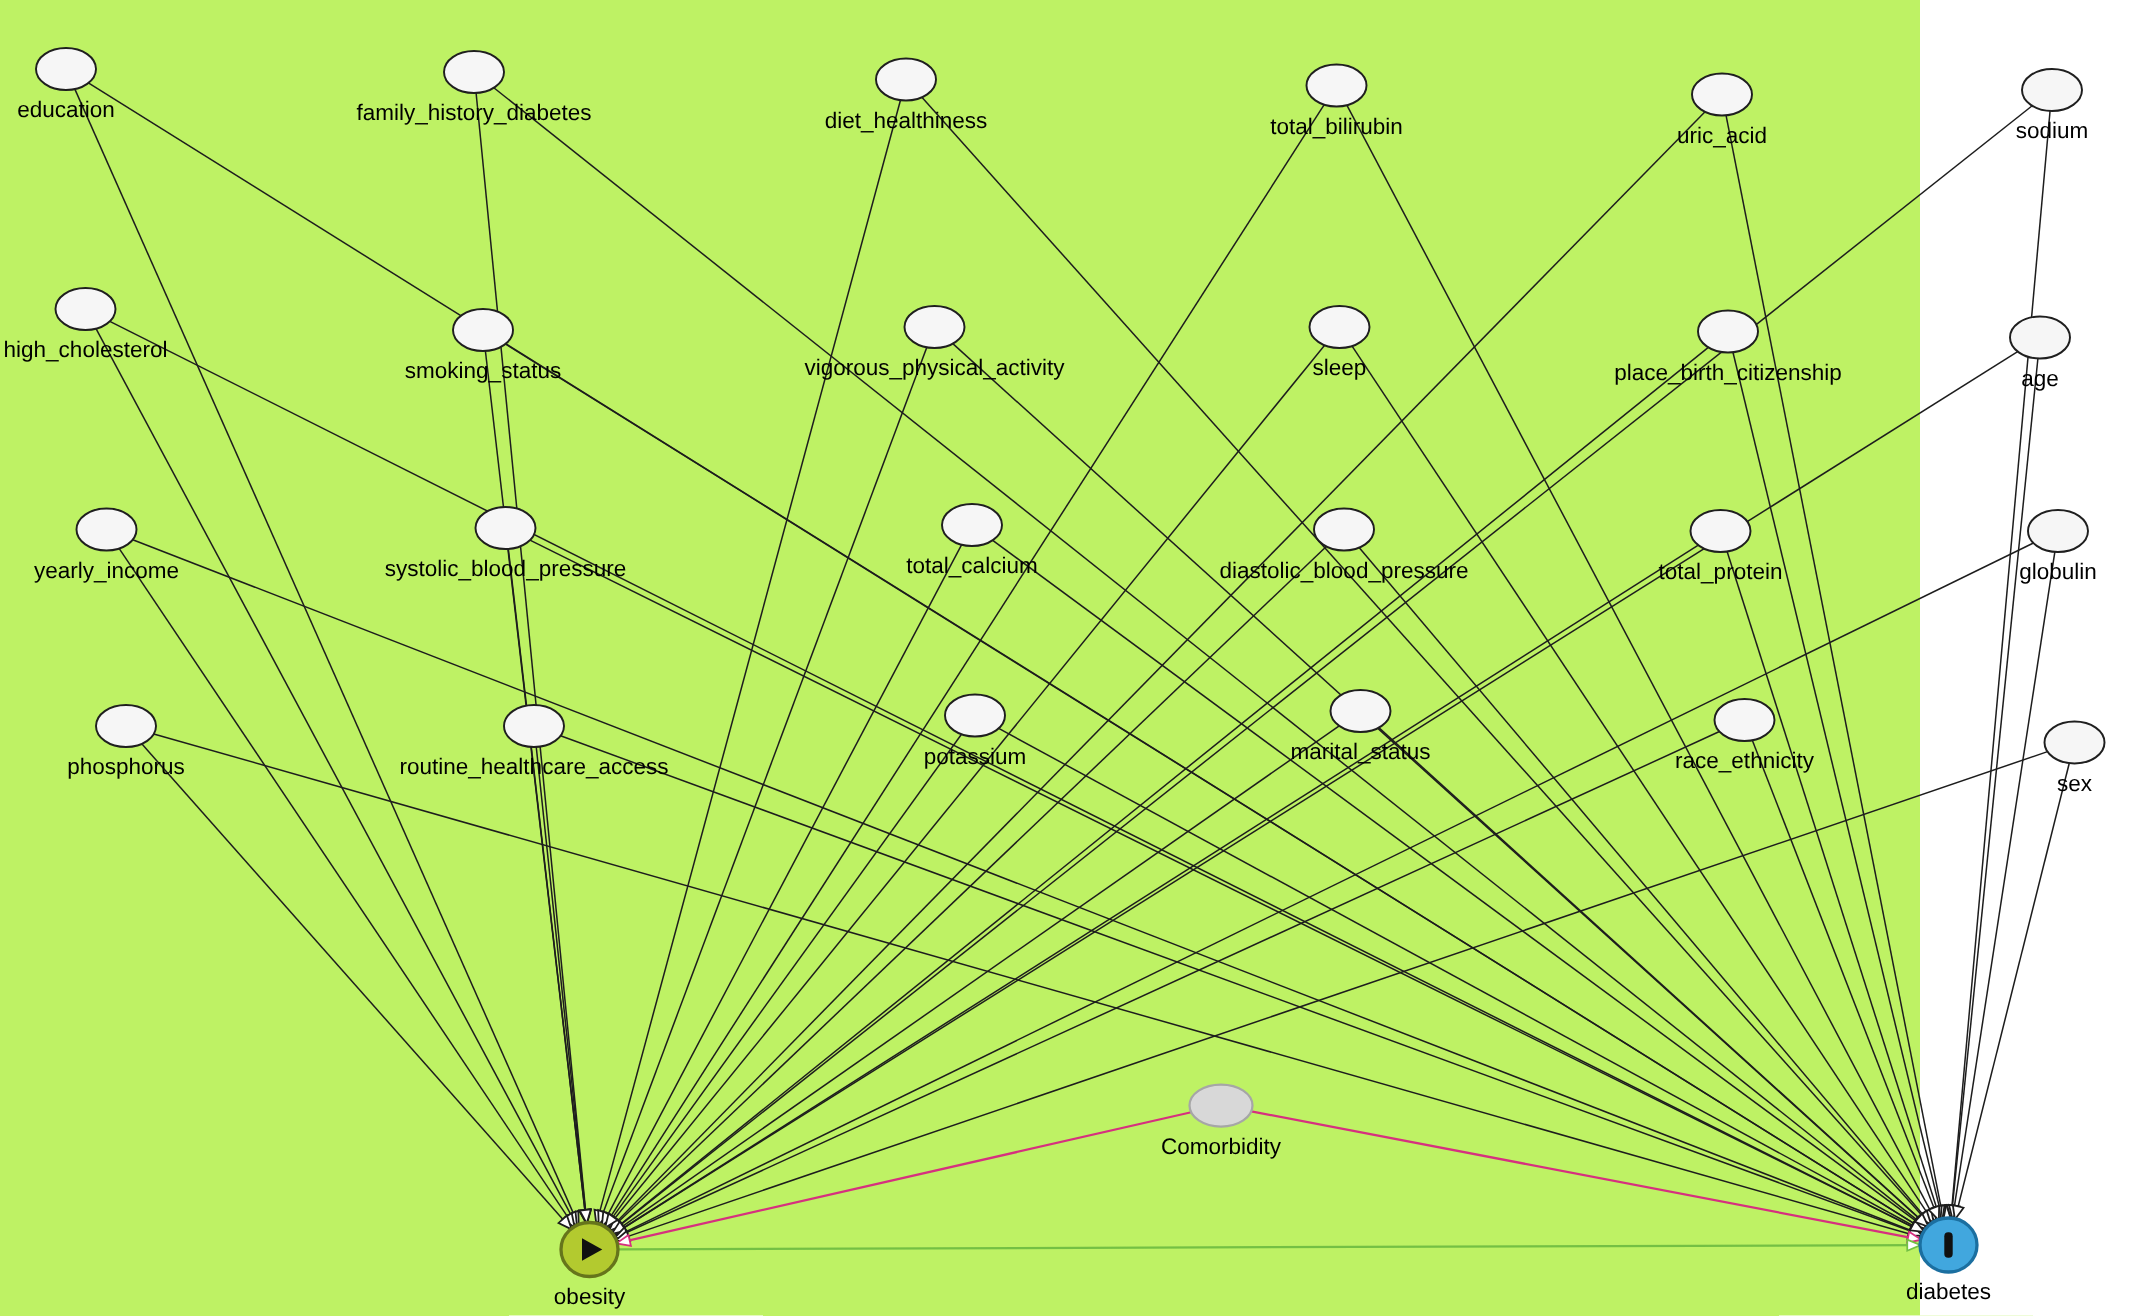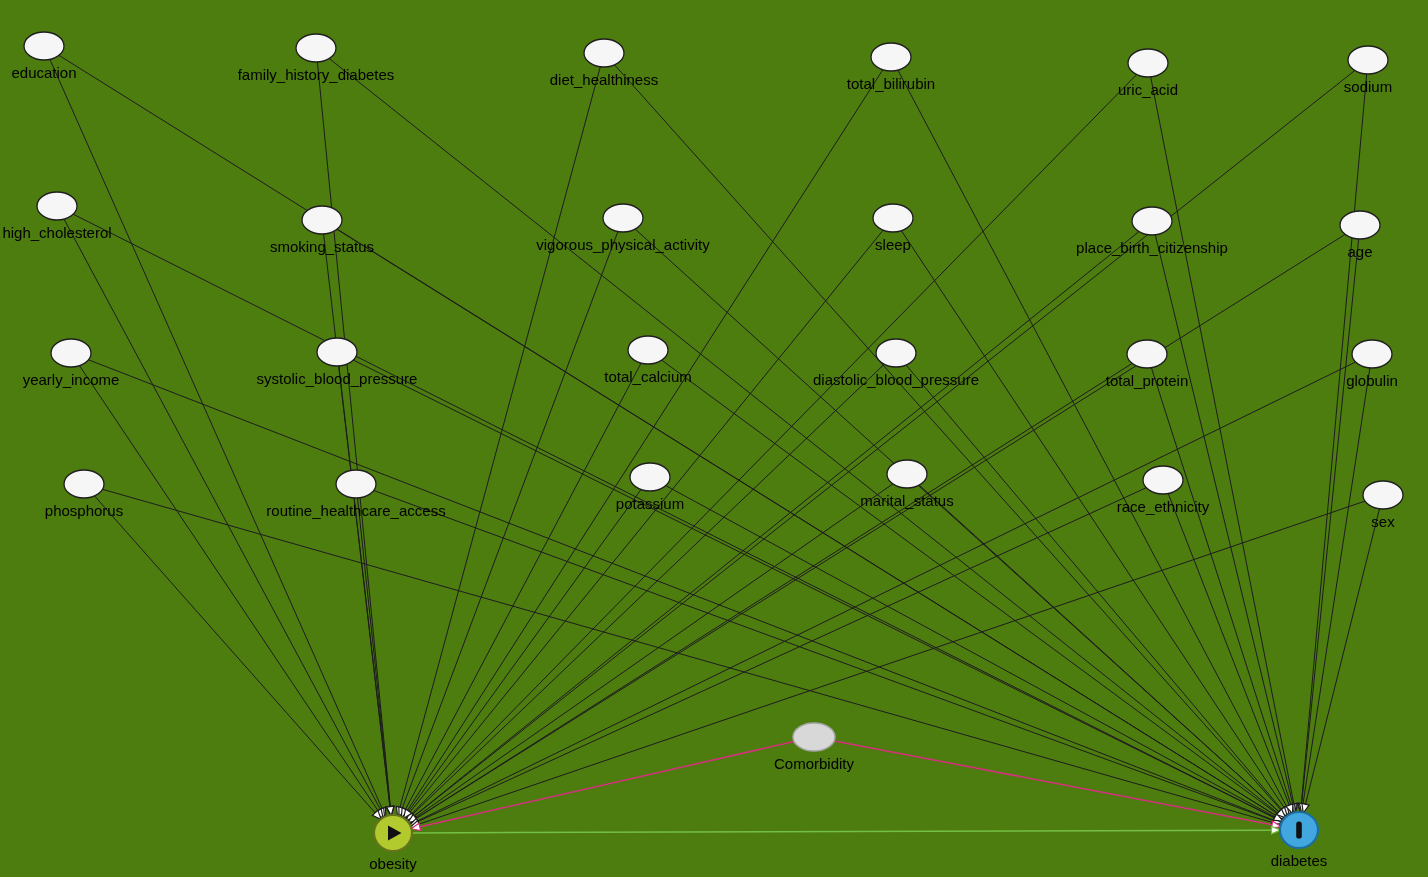--- a/index.html
+++ b/index.html
@@ -6,23 +6,23 @@
     margin: 0;
     padding: 0;
     background: #ffffff;
     width: 1428px;
     height: 877px;
     overflow: hidden;
     font-family: "Liberation Sans", sans-serif;
   }
   .canvas {
     position: relative;
-    width: 1428px;
+    width: 1280px;
     height: 877px;
-    background: #4d7c0f;
+    background: #bef264;
   }
   svg { display: block; }
   svg text {
     font-family: "Liberation Sans", sans-serif;
     user-select: none;
   }
 </style>
 </head>
 <body>
 

